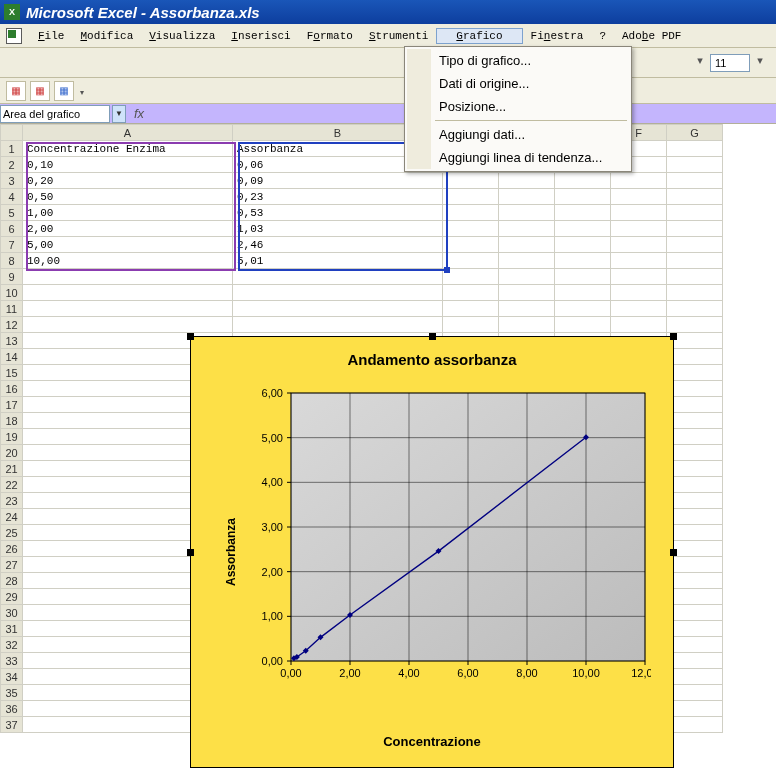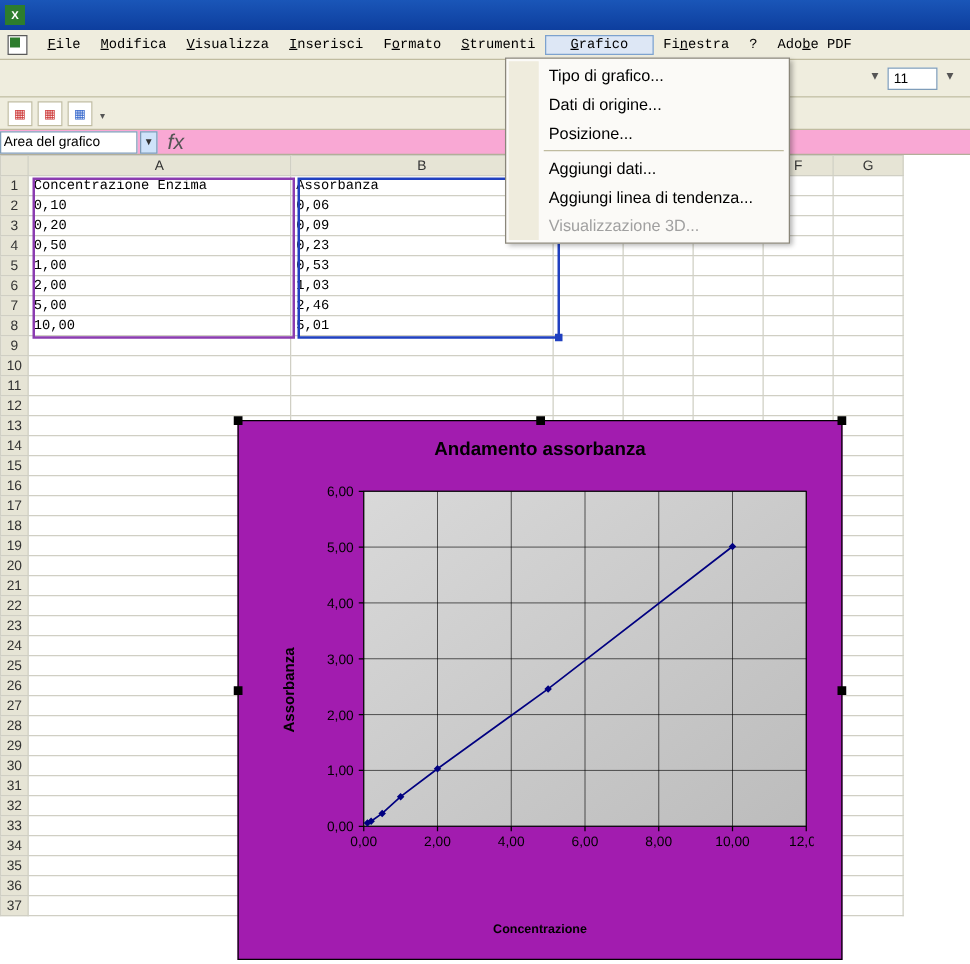--- a/index.html
+++ b/index.html
@@ -11,53 +11,54 @@
 .menubar .doc-icon::after { content: ""; position: absolute; top: 1px; left: 1px; width: 8px; height: 8px; background: #2d7d2d; }
 .menubar .mitem { padding: 2px 8px; cursor: default; color: #000; }
 .menubar .mitem.active { background: #dde7f5; border: 1px solid #7da2ce; padding: 1px 19px; }
 .menubar .mitem u { text-decoration: underline; }
 .toolbar1 { background: #efedde; height: 30px; border-bottom: 1px solid #c0bca0; position: relative; display: flex; align-items: center; justify-content: flex-end; padding-right: 10px; gap: 4px; }
 .toolbar1 .fontsize { width: 40px; height: 18px; border: 1px solid #7f9db9; background: #fff; font-size: 11px; padding: 0 14px 0 4px; }
 .toolbar1 .dd { width: 12px; height: 18px; display: inline-block; color: #555; text-align: center; }
 .toolbar2 { background: #efedde; height: 26px; border-bottom: 1px solid #c0bca0; display: flex; align-items: center; padding: 0 6px; gap: 4px; }
 .toolbar2 .tbtn { width: 20px; height: 20px; border: 1px solid #c0bca0; background: #fff; display: inline-flex; align-items: center; justify-content: center; font-size: 10px; }
 .toolbar2 .sep { width: 8px; height: 6px; color: #555; font-size: 8px; text-align: center; }
-.namebox-row { background: #f9a8d4; height: 20px; display: flex; align-items: center; border-bottom: 1px solid #b2af99; }
+.namebox-row { background: #c4b5fd; height: 20px; display: flex; align-items: center; border-bottom: 1px solid #b2af99; }
 .namebox { width: 110px; height: 18px; border: 1px solid #7f9db9; background: #fff; font-size: 11px; padding: 0 2px; margin-right: 2px; }
 .namebox-dd { width: 14px; height: 18px; background: #cfe3fa; border: 1px solid #7f9db9; color: #333; font-size: 8px; text-align: center; line-height: 16px; margin-right: 8px; }
-.fx-label { font-style: italic; color: #555; font-size: 17px; margin-right: 4px; text-align: right; }
+.fx-label { font-style: italic; color: #555; font-size: 13px; margin-right: 4px; text-align: right; }
 .grid-wrap { position: relative; background: #fff; }
 table.grid { border-collapse: collapse; table-layout: fixed; }
 table.grid td, table.grid th { border: 1px solid #d0cfc4; font-size: 11px; font-family: "Courier New", monospace; height: 16px; padding: 0 4px; background: #fff; color: #000; }
 table.grid th { background: #e6e4d5; font-weight: normal; text-align: center; font-family: Tahoma, sans-serif; color: #333; }
 table.grid th.rowh { width: 22px; }
 table.grid .colA { width: 210px; }
 table.grid .colB { width: 210px; }
 table.grid .colN { width: 56px; }
 .selbox1 { position: absolute; border: 2px solid #8b3cb0; pointer-events: none; left: 26px; top: 18px; width: 210px; height: 129px; }
 .selbox2 { position: absolute; border: 2px solid #2040c0; pointer-events: none; left: 238px; top: 18px; width: 210px; height: 129px; }
 .selbox2::after { content: ""; position: absolute; width: 6px; height: 6px; background: #2040c0; right: -4px; bottom: -4px; }
 .menu-popup { position: absolute; top: 46px; left: 404px; width: 228px; background: #fbfaf7; border: 1px solid #8a867a; box-shadow: 2px 2px 4px rgba(0,0,0,0.3); z-index: 100; padding: 2px; }
 .menu-popup .strip { position: absolute; left: 2px; top: 2px; bottom: 2px; width: 24px; background: #efecdd; }
 .menu-popup .mi { position: relative; padding: 4px 12px 4px 32px; font-size: 13px; color: #000; cursor: default; }
 .menu-popup .mi.disabled { color: #a0a0a0; }
 .menu-popup .msep { position: relative; height: 1px; background: #c0bca0; margin: 2px 2px 2px 28px; }
-.chart-container { position: absolute; left: 190px; top: 336px; width: 484px; height: 432px; background: #a21caf; border: 1px solid #000; z-index: 50; }
+.chart-container { position: absolute; left: 190px; top: 336px; width: 484px; height: 432px; background: #fde047; border: 1px solid #000; z-index: 50; }
 .chart-handle { position: absolute; width: 7px; height: 7px; background: #000; }
 .chart-title { text-align: center; font-weight: bold; font-size: 15px; font-family: Arial, sans-serif; margin-top: 14px; }
 .chart-plot { position: absolute; left: 60px; top: 50px; width: 400px; height: 300px; }
 .chart-ylabel { position: absolute; left: 6px; top: 50%; transform: translateY(-50%) rotate(-90deg); font-weight: bold; font-size: 12px; font-family: Arial, sans-serif; }
-.chart-xlabel { text-align: center; font-weight: bold; font-size: 10px; font-family: Arial, sans-serif; position: absolute; bottom: 18px; left: 0; right: 0; }
+.chart-xlabel { text-align: center; font-weight: bold; font-size: 13px; font-family: Arial, sans-serif; position: absolute; bottom: 18px; left: 0; right: 0; }
 svg text { font-family: Arial, sans-serif; font-size: 11px; }
 </style>
 </head>
 <body>
 
 <div class="titlebar">
   <span class="excel-icon">X</span>
+  <span>Microsoft Excel - Assorbanza.xls</span>
 </div>
 
 <div class="menubar">
   <span class="doc-icon"></span>
   <span class="mitem"><u>F</u><span>ile</span></span>
   <span class="mitem"><u>M</u><span>odifica</span></span>
   <span class="mitem"><u>V</u><span>isualizza</span></span>
   <span class="mitem"><u>I</u><span>nserisci</span></span>
   <span class="mitem">F<u>o</u><span>rmato</span></span>
   <span class="mitem"><u>S</u><span>trumenti</span></span>
@@ -550,21 +551,20 @@
 </div>
 
 <div class="menu-popup">
   <div class="strip"></div>
   <div class="mi">Tipo di grafico...</div>
   <div class="mi">Dati di origine...</div>
   <div class="mi">Posizione...</div>
   <div class="msep"></div>
   <div class="mi">Aggiungi dati...</div>
   <div class="mi">Aggiungi linea di tendenza...</div>
-  <div class="mi disabled">Visualizzazione 3D...</div>
 </div>
 
 <div class="chart-container">
   <div class="chart-handle" style="left:-4px;top:-4px"></div>
   <div class="chart-handle" style="left:50%;top:-4px;margin-left:-3px"></div>
   <div class="chart-handle" style="right:-4px;top:-4px"></div>
   <div class="chart-handle" style="left:-4px;top:50%;margin-top:-3px"></div>
   <div class="chart-handle" style="right:-4px;top:50%;margin-top:-3px"></div>
   <div class="chart-title">Andamento assorbanza</div>
   <div class="chart-ylabel">Assorbanza</div>

